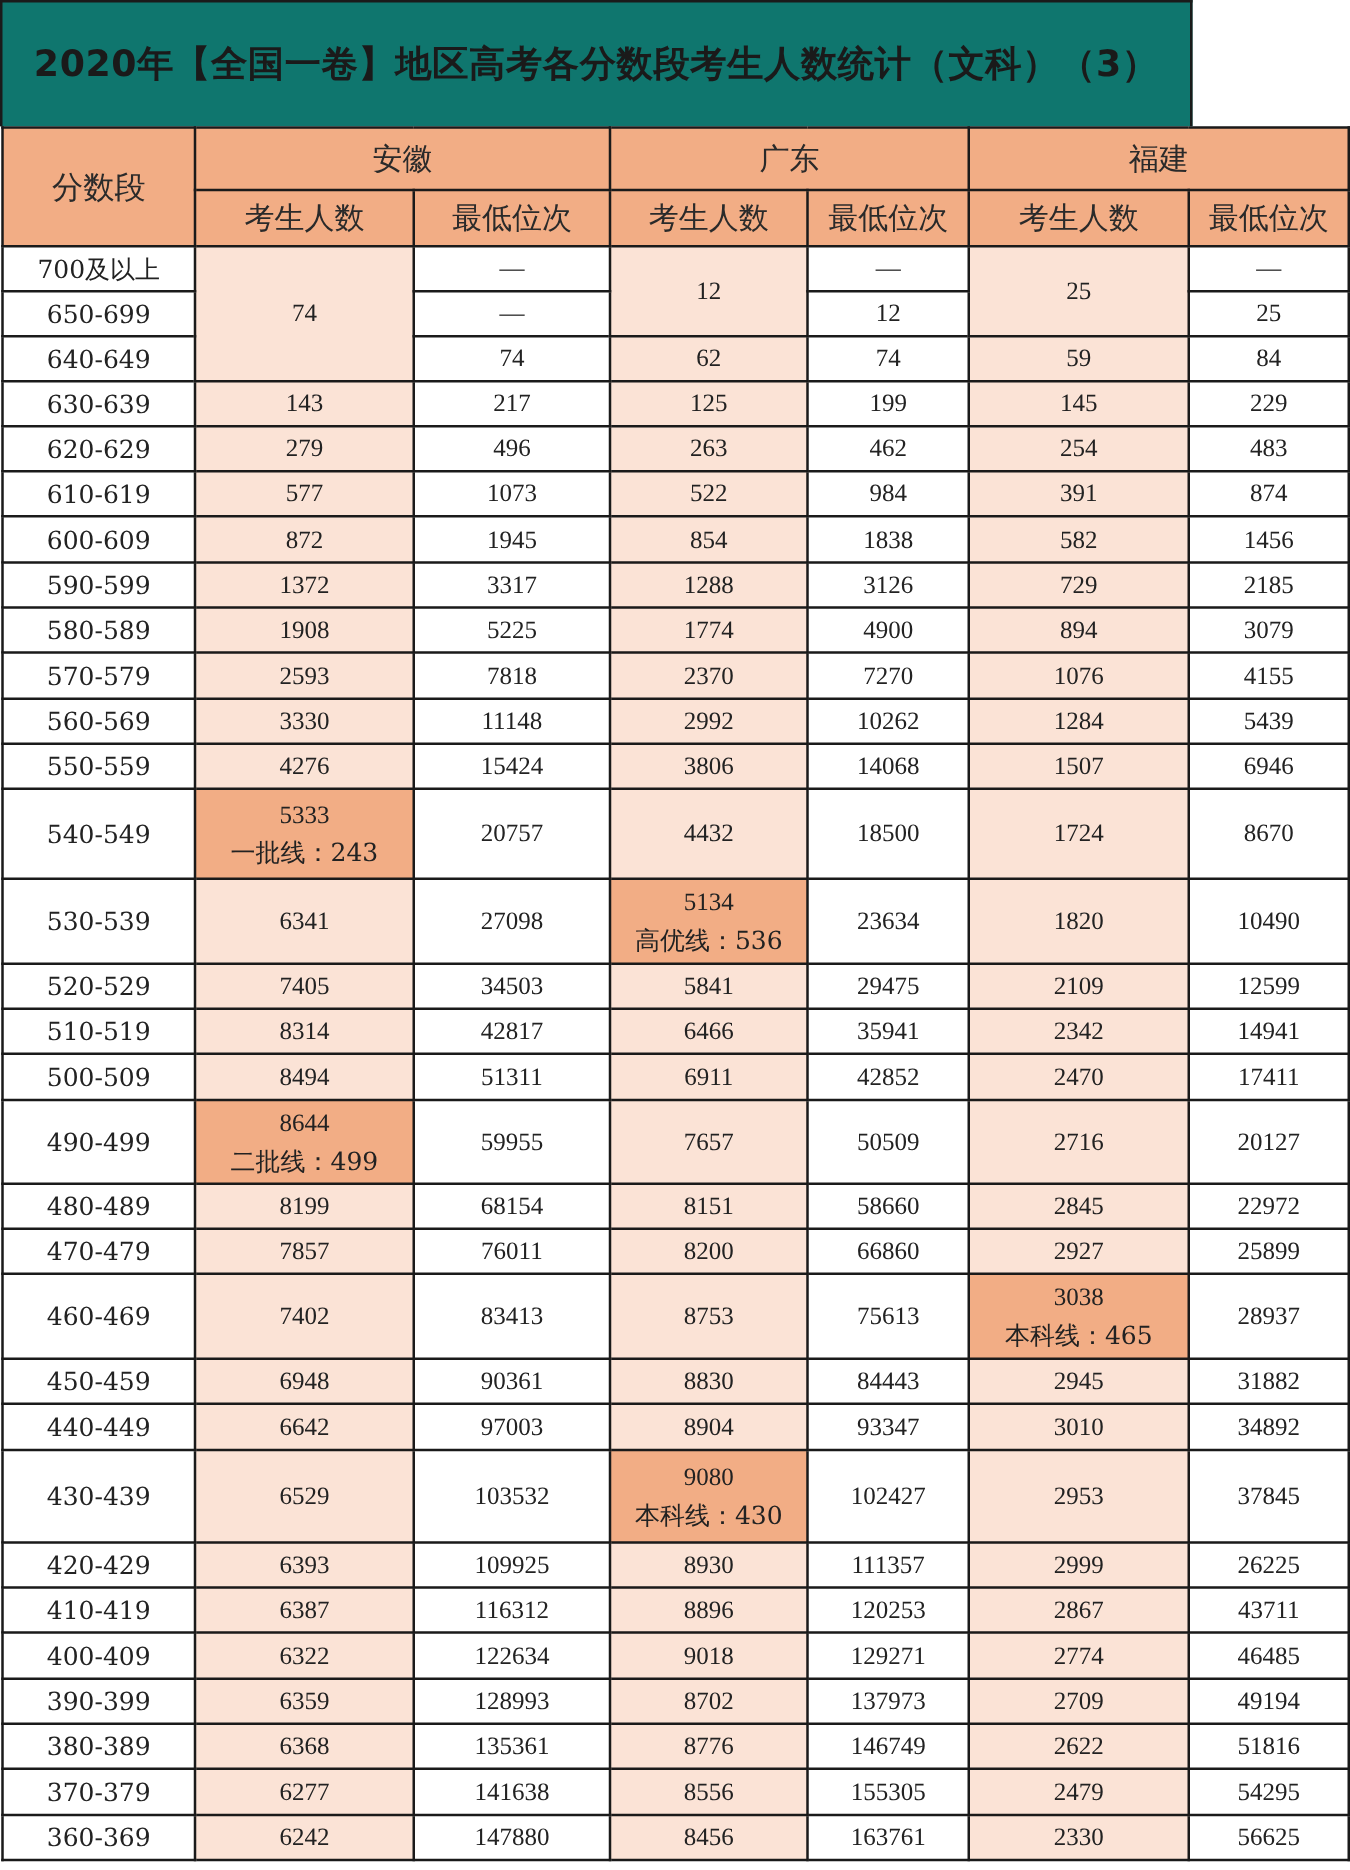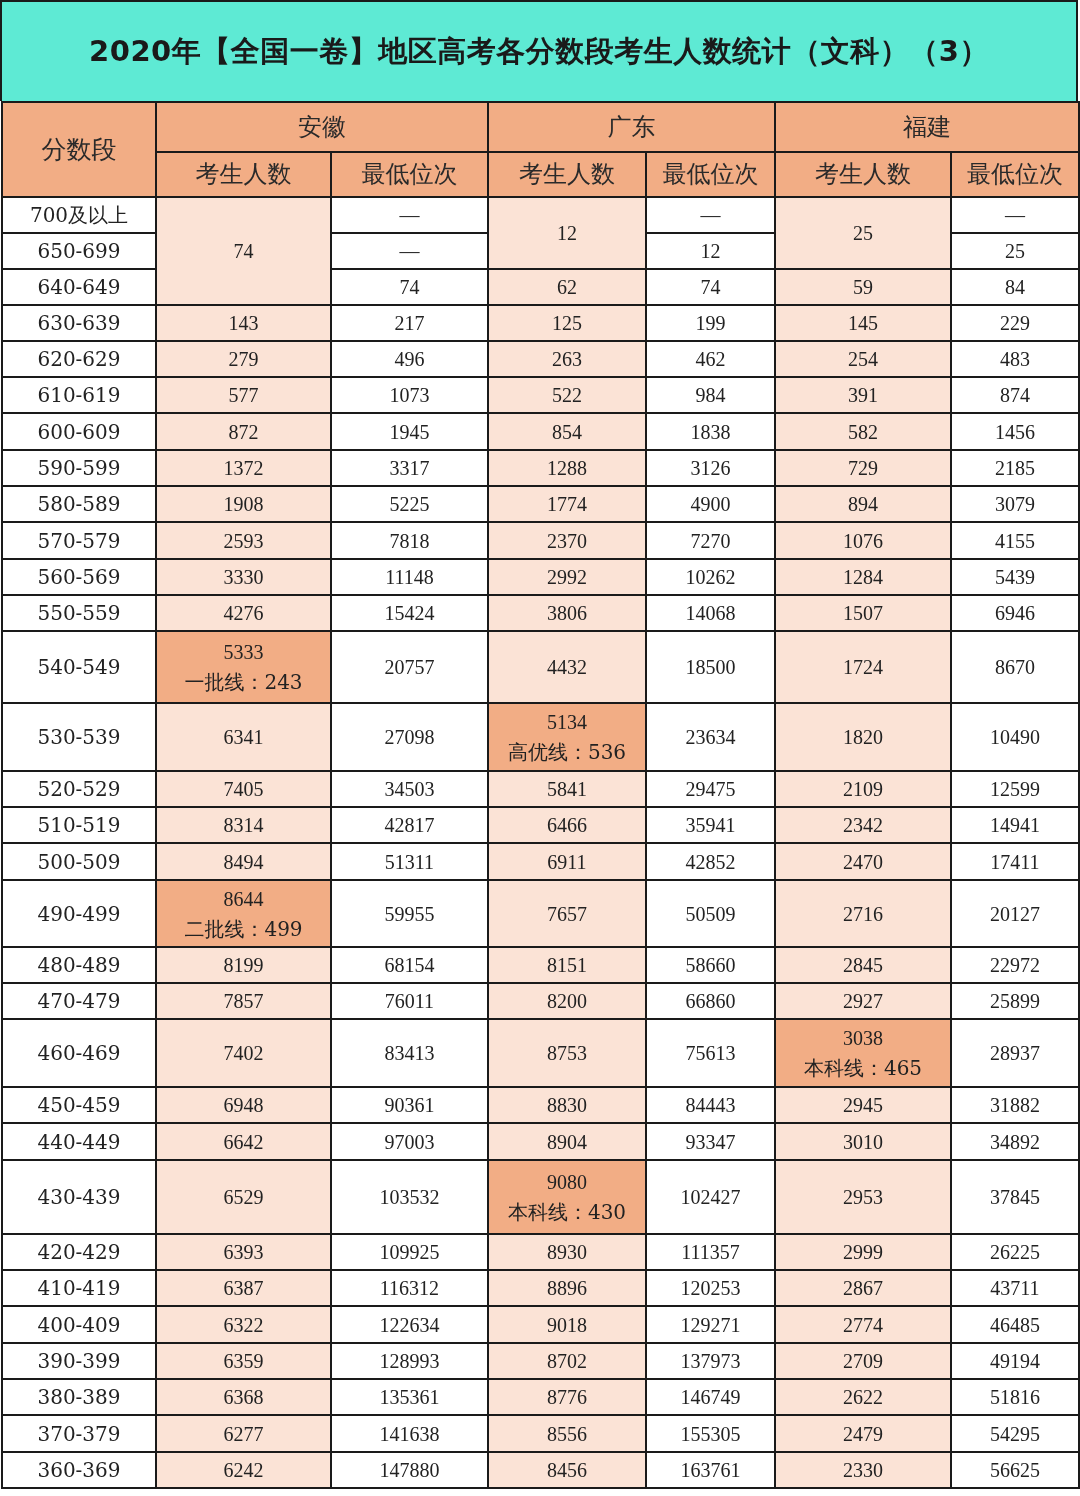--- a/index.html
+++ b/index.html
@@ -1,20 +1,20 @@
 <!DOCTYPE html>
 <html><head>
   <meta charset="utf-8">
   <style>
     html, body { margin: 0; padding: 0; background: #ffffff; }
     body { width: 1080px; height: 1496px; overflow: hidden; position: relative; }
     .page { position: absolute; left: 0; top: 0; width: 1080px; height: 1496px; background: #ffffff; }
     .title-band {
-      position: absolute; left: 0; top: 0; width: 1078px; height: 101px;
-      background: #5eead4; border: 2px solid #1a1a1a; border-bottom: none;
+      position: absolute; left: 0; top: 0; width: 954px; height: 101px;
+      background: #0f766e; border: 2px solid #1a1a1a; border-bottom: none;
       display: flex; align-items: center; justify-content: center;
       box-sizing: border-box;
     }
     .title-band h1 {
       margin: 0; font-family: "DejaVu Sans", sans-serif; font-weight: bold;
       font-size: 29px; color: #1a1a1a; letter-spacing: 0.5px;
     }
     table.grid {
       position: absolute; left: 1px; top: 101px;
       border-collapse: collapse; table-layout: fixed;

